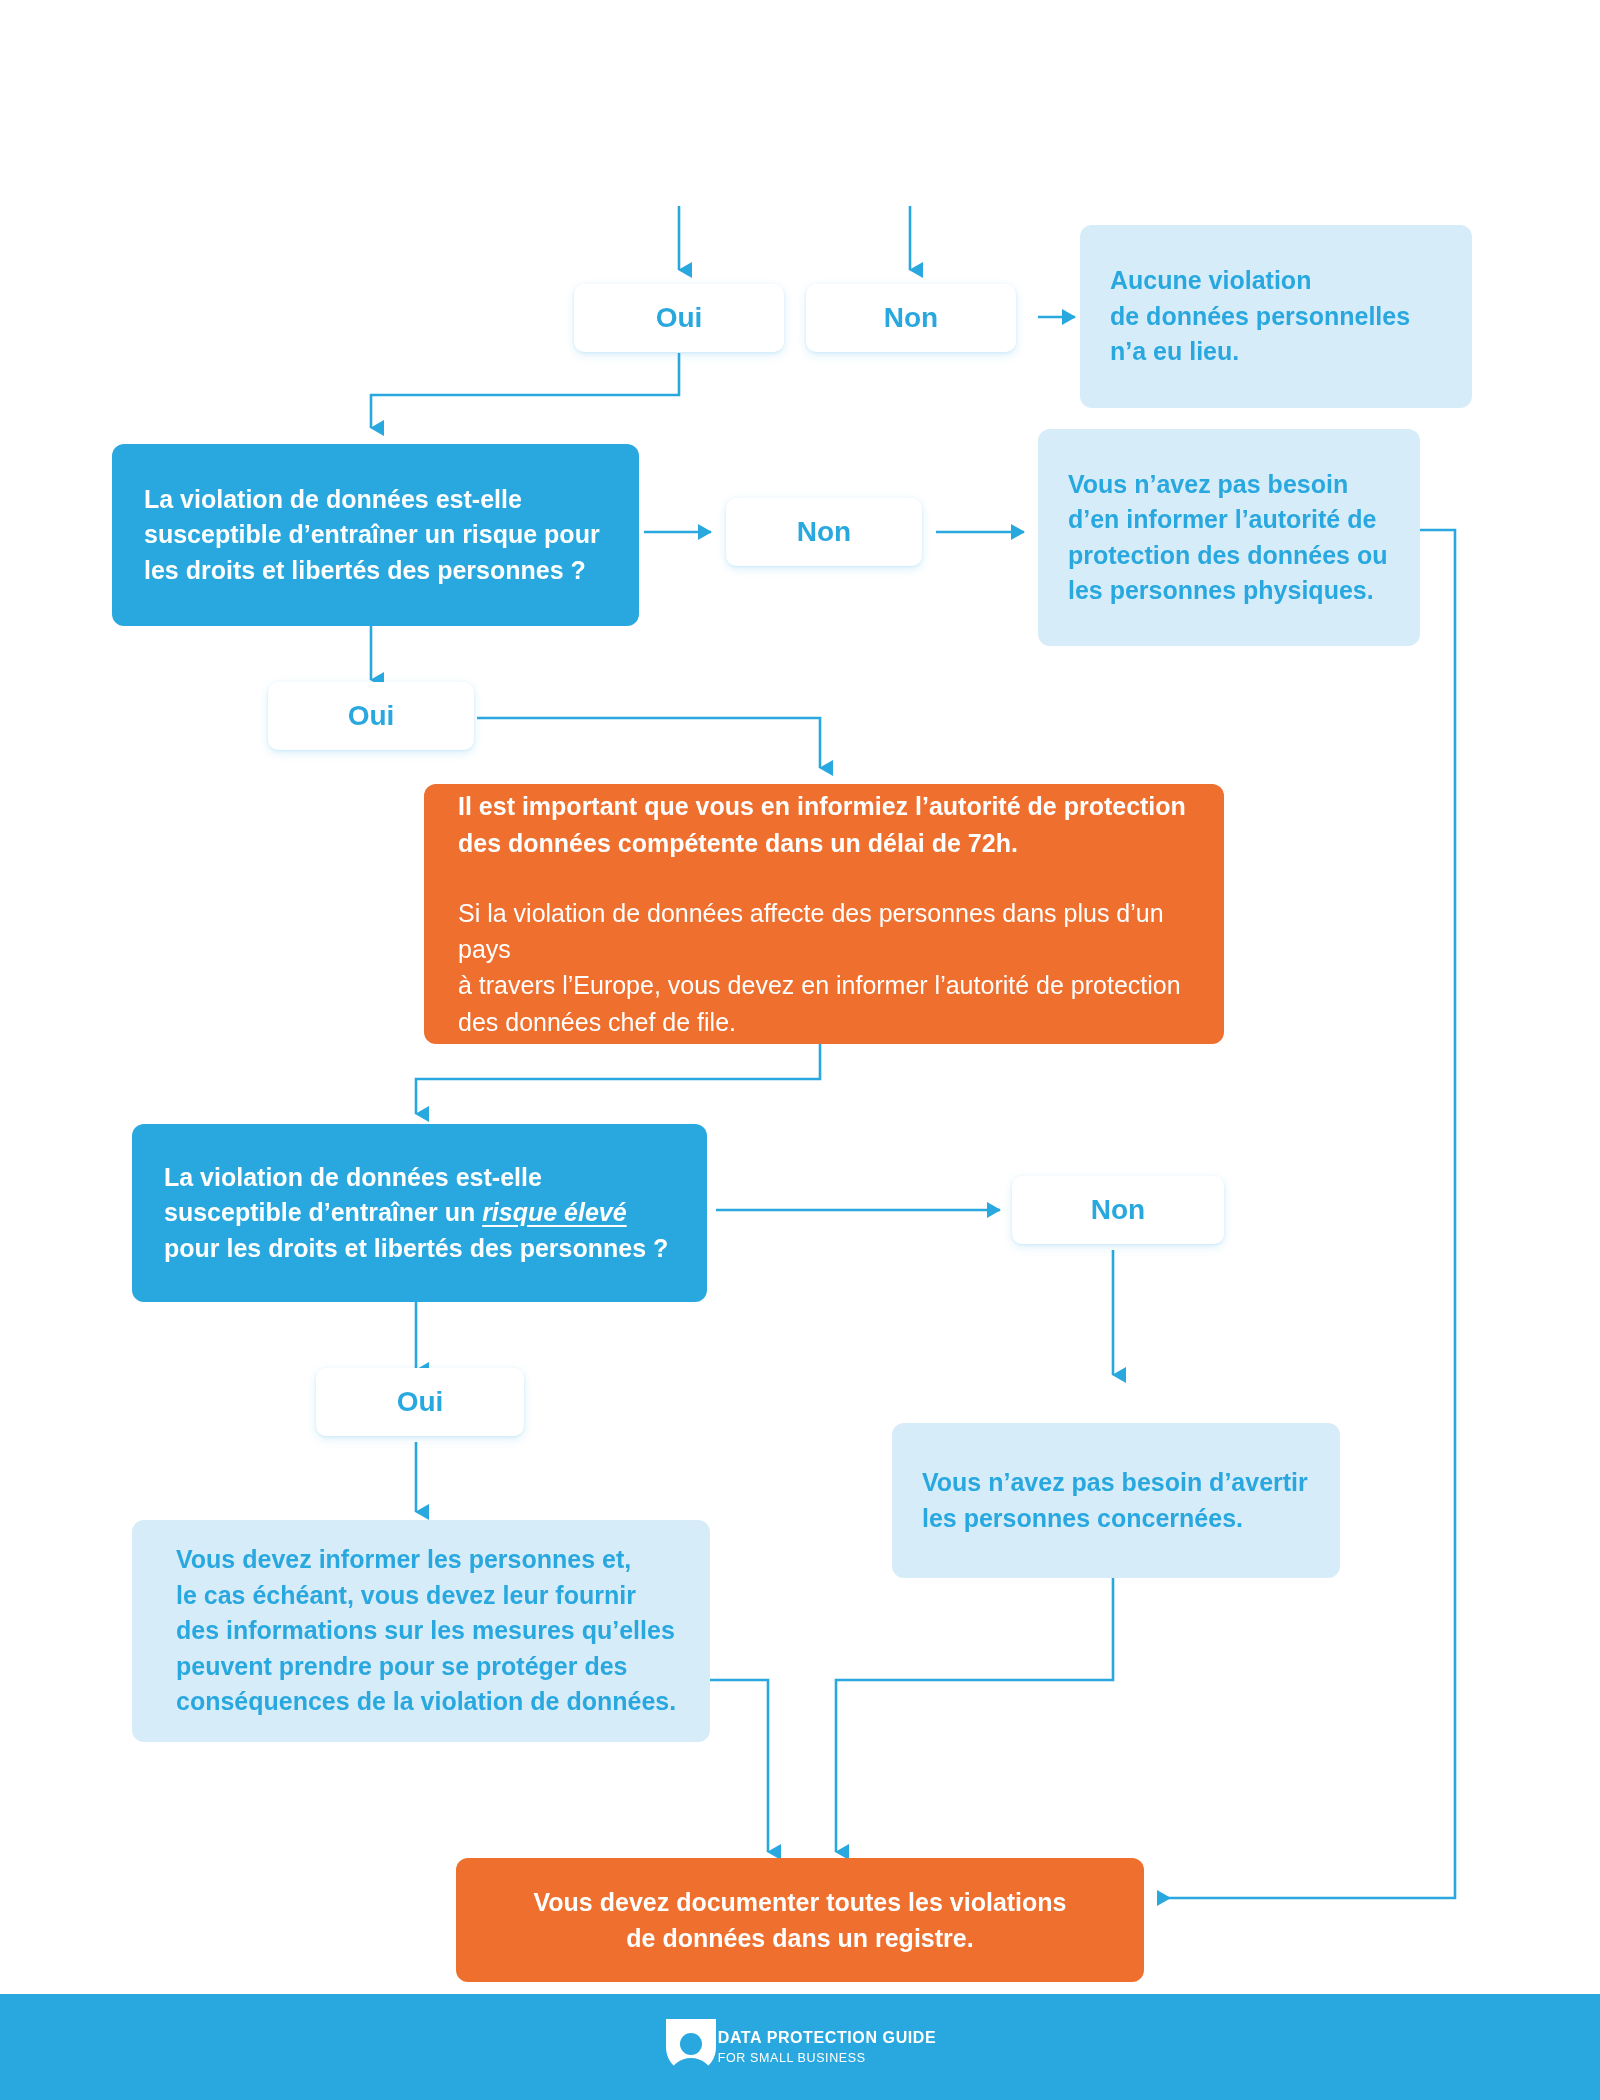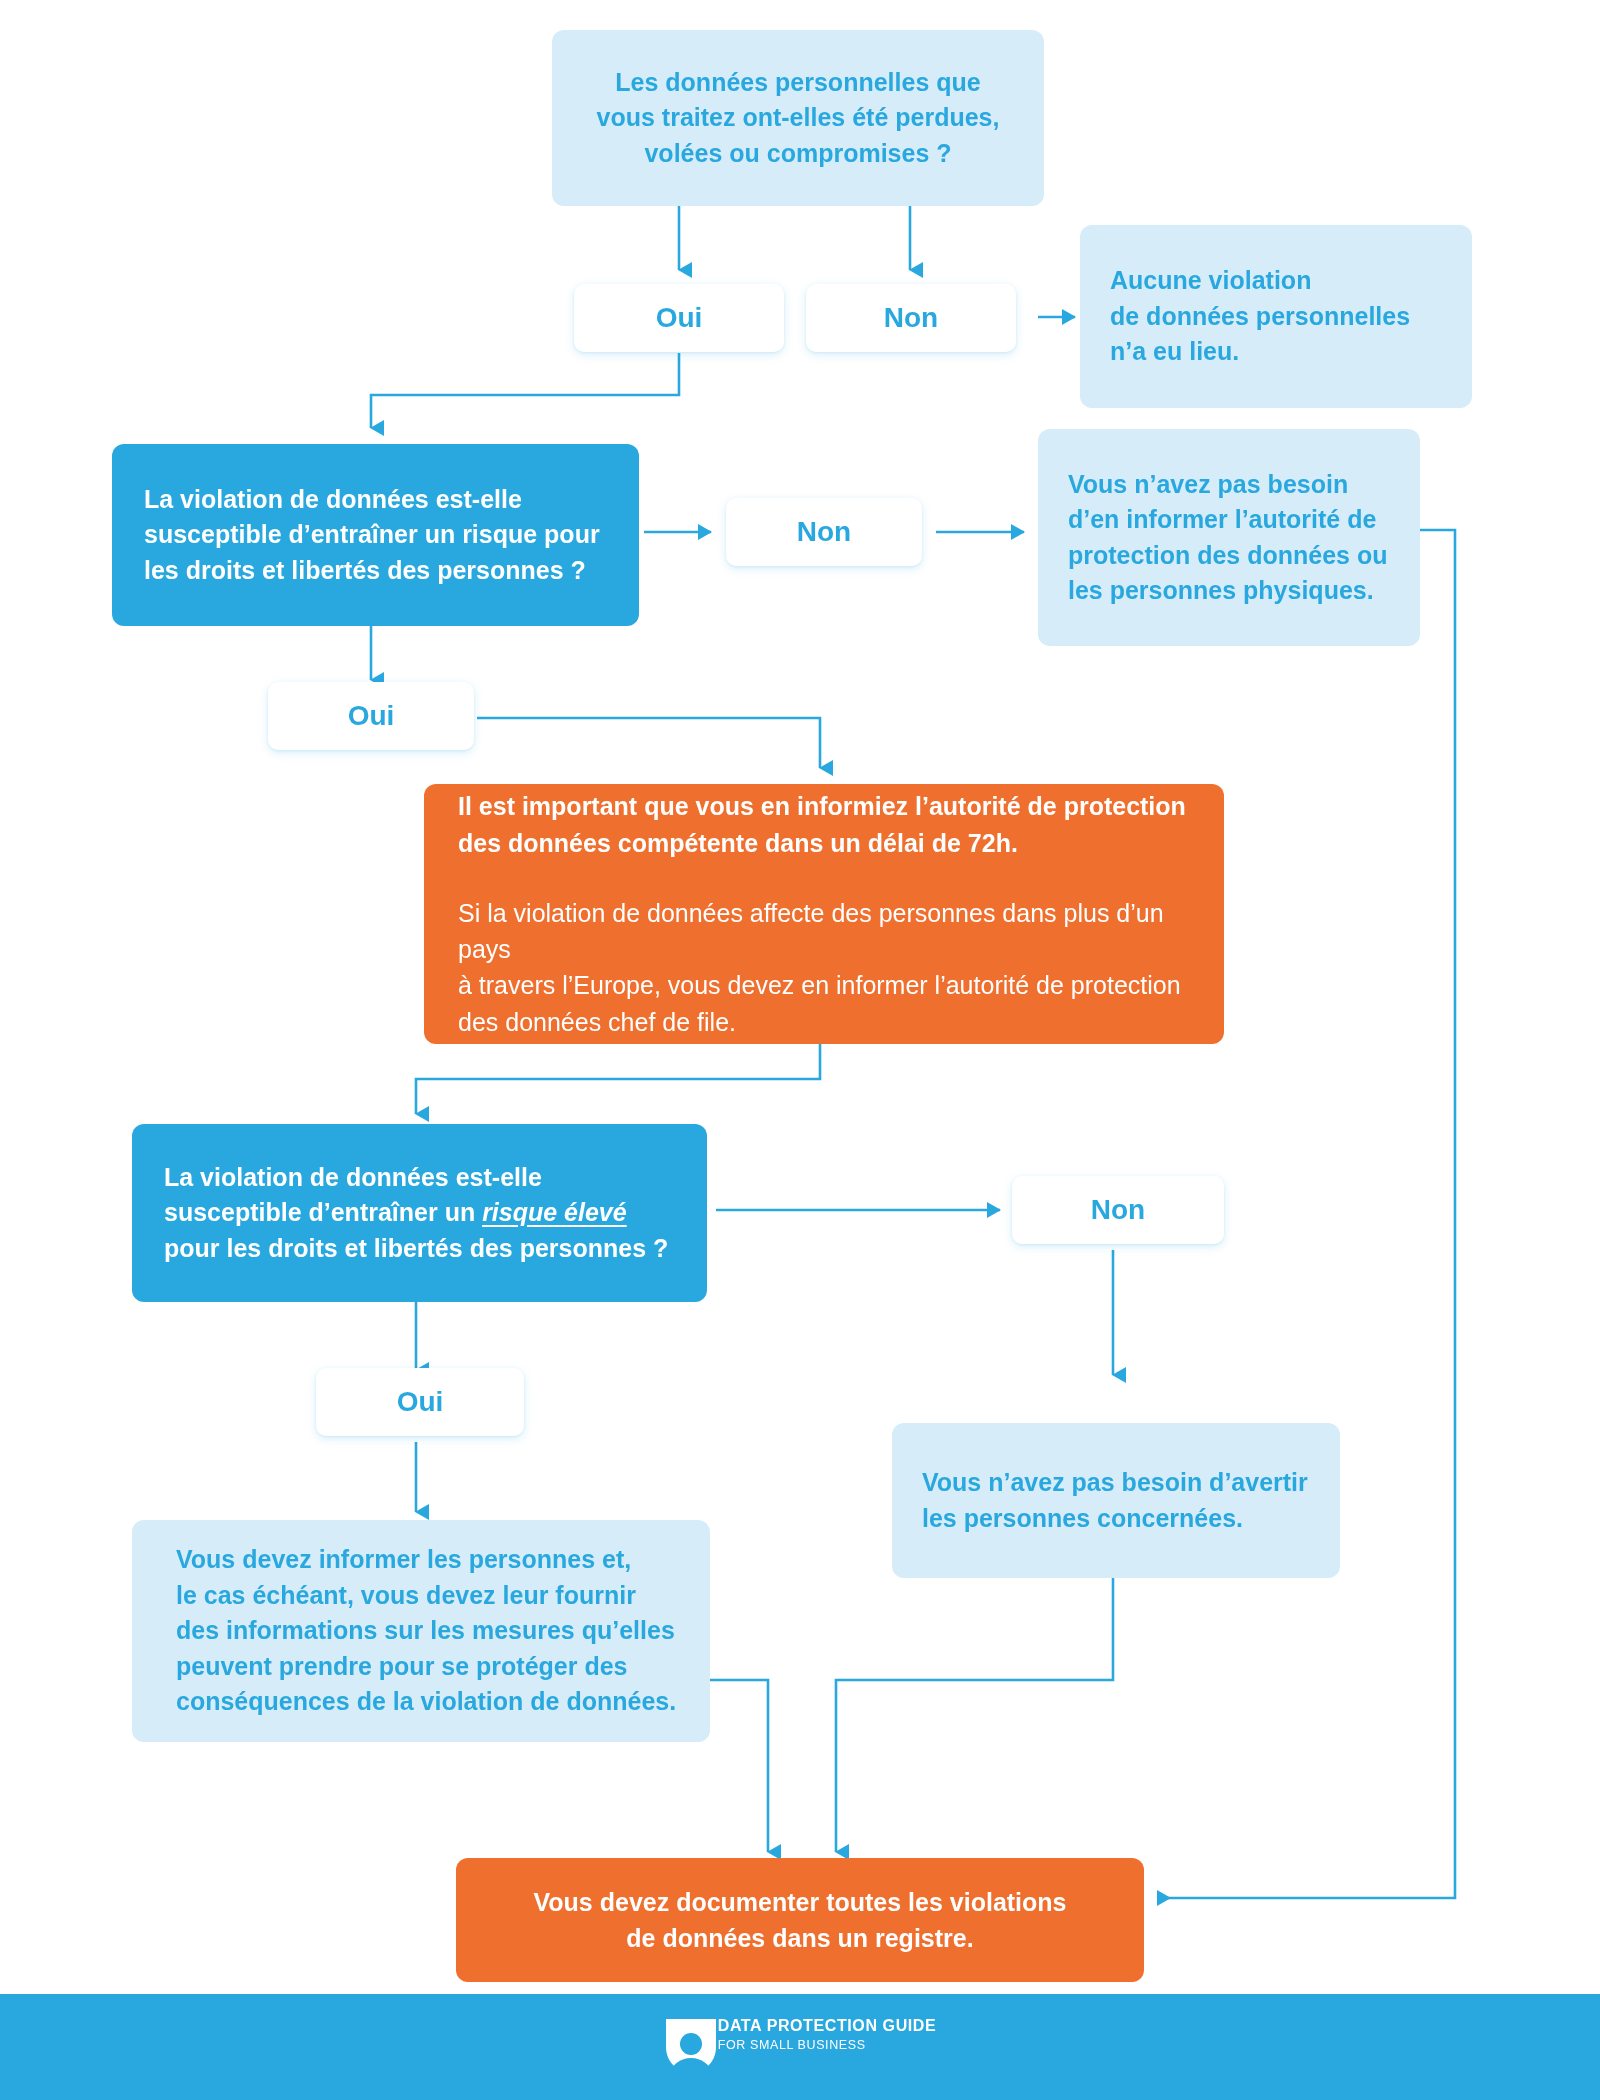--- a/index.html
+++ b/index.html
@@ -96,21 +96,21 @@
     top: 1994px;
     width: 1600px;
     height: 106px;
     background: #29a8df;
     display: flex;
     align-items: center;
     justify-content: center;
   }
   #footer .logo-wrap {
     display: flex;
-    align-items: flex-start;
+    align-items: center;
   }
   #footer .brand {
     display: flex;
     flex-direction: column;
     justify-content: center;
     line-height: 1.15;
   }
   #footer .brand-title {
     color: #ffffff;
     font-weight: bold;
@@ -170,25 +170,20 @@
       <path d="M416,1442 L416,1512" marker-end="url(#arrow-down)"></path>
 
       <path d="M709,1680 L768,1680 L768,1852" marker-end="url(#arrow-down)"></path>
 
       <path d="M1113,1545 L1113,1680 L836,1680 L836,1852" marker-end="url(#arrow-down)"></path>
 
       <path d="M1412,530 L1455,530 L1455,1898 L1158,1898" marker-end="url(#arrow-left)"></path>
     </g>
   </svg>
 
-  <div class="node pale center" style="left:552px; top:30px; width:492px; height:176px;">
-    <div class="txt">Les données personnelles que
-vous traitez ont-elles été perdues,
-volées ou compromises ?</div>
-  </div>
 
   <div class="node chip" style="left:574px; top:284px; width:210px; height:68px;">
     <div class="txt">Oui</div>
   </div>
 
   <div class="node chip" style="left:806px; top:284px; width:210px; height:68px;">
     <div class="txt">Non</div>
   </div>
 
   <div class="node pale" style="left:1080px; top:225px; width:392px; height:183px;">

